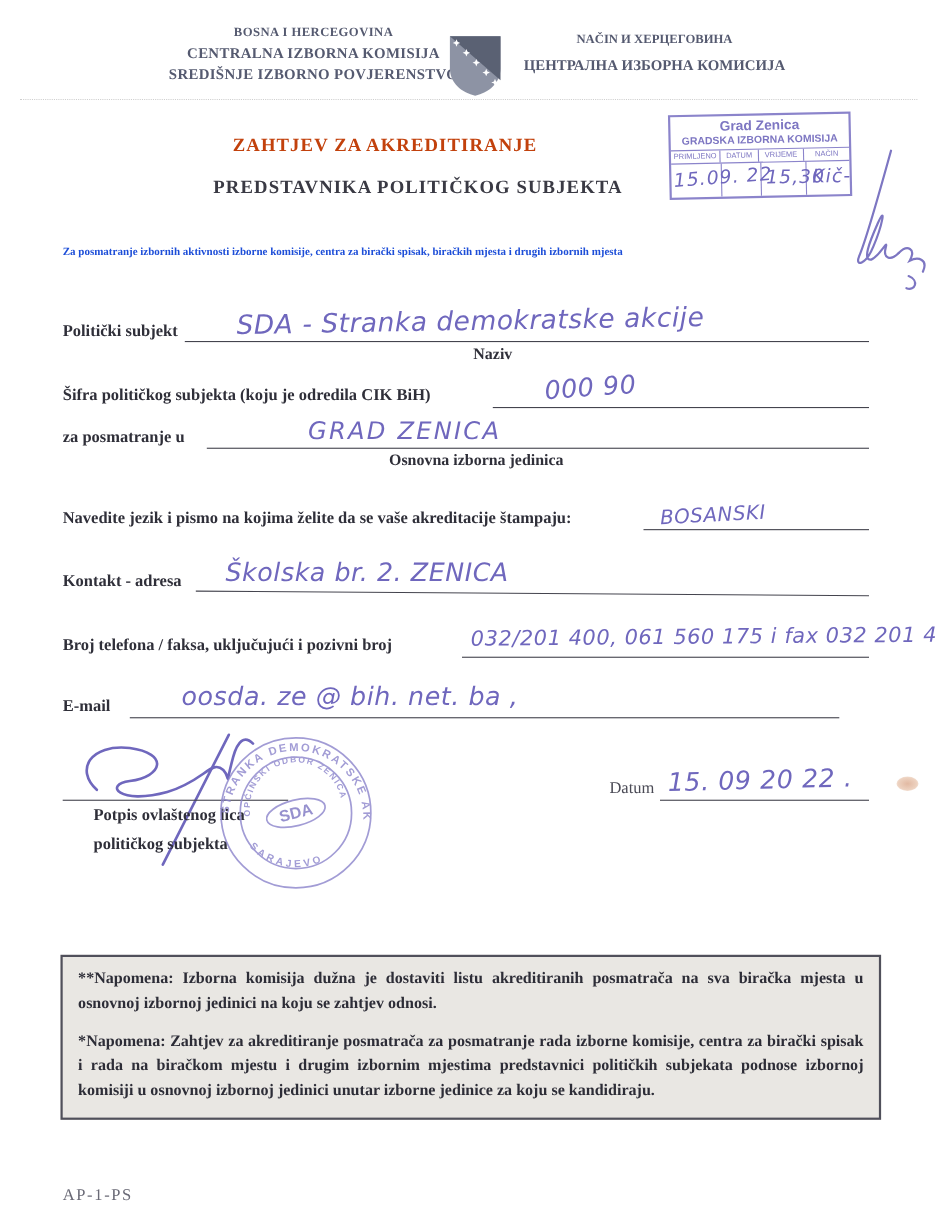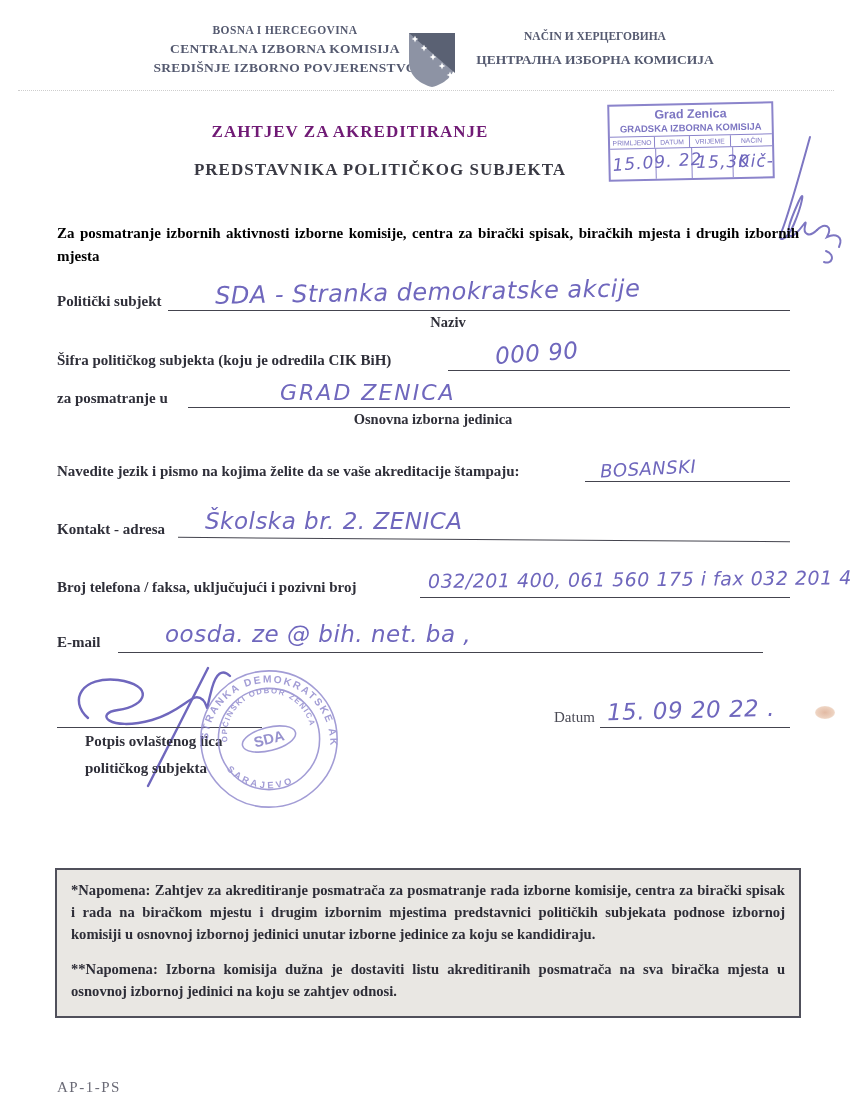--- a/index.html
+++ b/index.html
@@ -10,36 +10,36 @@
   .abs{position:absolute;}
   
   .hdr-left{top:22px;left:120px;width:330px;text-align:center;color:#555a70;font-weight:bold;line-height:1.45;}
   .hdr-left .l1{font-size:11.5px;letter-spacing:.4px;}
   .hdr-left .l2,.hdr-left .l3{font-size:13.5px;letter-spacing:.3px;}
   .hdr-right{top:30px;left:465px;width:260px;text-align:center;color:#555a70;font-weight:bold;}
   .hdr-right .l1{font-size:11.5px;margin-bottom:10px;}
   .hdr-right .l2{font-size:13.5px;}
   .hdr-rule{top:90px;left:18px;width:816px;border-top:1px dotted #c3c3c3;opacity:.8;}
   
-  .title1{top:122px;left:0;width:700px;text-align:center;font-weight:bold;font-size:17px;letter-spacing:1px;color:#701a75;}
+  .title1{top:122px;left:0;width:700px;text-align:center;font-weight:bold;font-size:17px;letter-spacing:1px;color:#c2410c;}
   .title2{top:160px;left:0;width:760px;text-align:center;font-weight:bold;font-size:17px;letter-spacing:1px;color:#3a3a44;}
   
   .rstamp{top:103px;left:608px;width:162px;color:#7d76c2;transform:rotate(-1.2deg);
     border:2px solid #8b84cb;font-family:"Liberation Sans","DejaVu Sans",sans-serif;}
   .rstamp .r1{font-size:12.5px;text-align:center;padding-top:2px;font-weight:bold;}
   .rstamp .r2{font-size:9.5px;text-align:center;padding:1px 0 2px 0;border-bottom:1.5px solid #8b84cb;font-weight:bold;}
   .rstamp .cols{display:flex;border-bottom:1.5px solid #8b84cb;}
   .rstamp .cols div{font-size:6.8px;padding:2px 1px;text-align:center;border-right:1.5px solid #8b84cb;}
   .rstamp .cols div:last-child{border-right:none;}
   .rstamp .vals{position:relative;height:30px;}
   .rstamp .vals .vline{position:absolute;top:0;bottom:0;border-left:1.5px solid #8b84cb;}
   .hand{font-family:"DejaVu Sans","Liberation Sans",sans-serif;font-style:italic;color:#6f67bd;}
   .rv{position:absolute;font-size:17px;letter-spacing:1px;}
   
-  .intro{top:222px;left:57px;width:742px;font-size:15px;font-weight:bold;text-align:justify;line-height:1.55;color:#000000;}
+  .intro{top:222px;left:57px;width:742px;font-size:10px;font-weight:bold;text-align:justify;line-height:1.55;color:#1d4ed8;}
   
   .flabel{font-size:15px;font-weight:bold;color:#2f2f39;white-space:nowrap;}
   .uline{border-top:1.5px solid #44444e;}
   .sublab{font-size:14.5px;font-weight:bold;text-align:center;color:#2f2f39;}
   .hw{font-size:21px;letter-spacing:.5px;white-space:nowrap;}
   
   .sig-label{font-size:15px;font-weight:bold;color:#2f2f39;}
   .datum-label{font-size:15px;color:#4a4a55;}
   .smudge{width:20px;height:13px;background:radial-gradient(ellipse at center,#d8a284 0%,#e7c3ab 60%,rgba(231,195,171,0) 100%);border-radius:50%;opacity:.75;}
   
@@ -183,19 +183,19 @@
     </svg>
   </div>
 
   <div class="abs datum-label" style="top:709px;left:554px;">Datum</div>
   <div class="abs uline" style="top:727px;left:600px;width:190px;"></div>
   <span class="abs hand hw" style="top:697px;left:607px;font-size:23px;transform:rotate(-1.5deg);">15. 09  20 22 .</span>
 
   <div class="abs smudge" style="top:706px;left:815px;"></div>
 
   <div class="abs notes">
+    <p>**Napomena: Izborna komisija dužna je dostaviti listu akreditiranih posmatrača na sva biračka mjesta u osnovnoj izbornoj jedinici na koju se zahtjev odnosi.</p>
     <p>*Napomena: Zahtjev za akreditiranje posmatrača za posmatranje rada izborne komisije, centra za birački spisak i rada na biračkom mjestu i drugim izbornim mjestima predstavnici političkih subjekata podnose izbornoj komisiji u osnovnoj izbornoj jedinici unutar izborne jedinice za koju se kandidiraju.</p>
-    <p>**Napomena: Izborna komisija dužna je dostaviti listu akreditiranih posmatrača na sva biračka mjesta u osnovnoj izbornoj jedinici na koju se zahtjev odnosi.</p>
   </div>
 
   <div class="abs footer-code">AP-1-PS</div>
 
 </div>
 
 </body></html>

